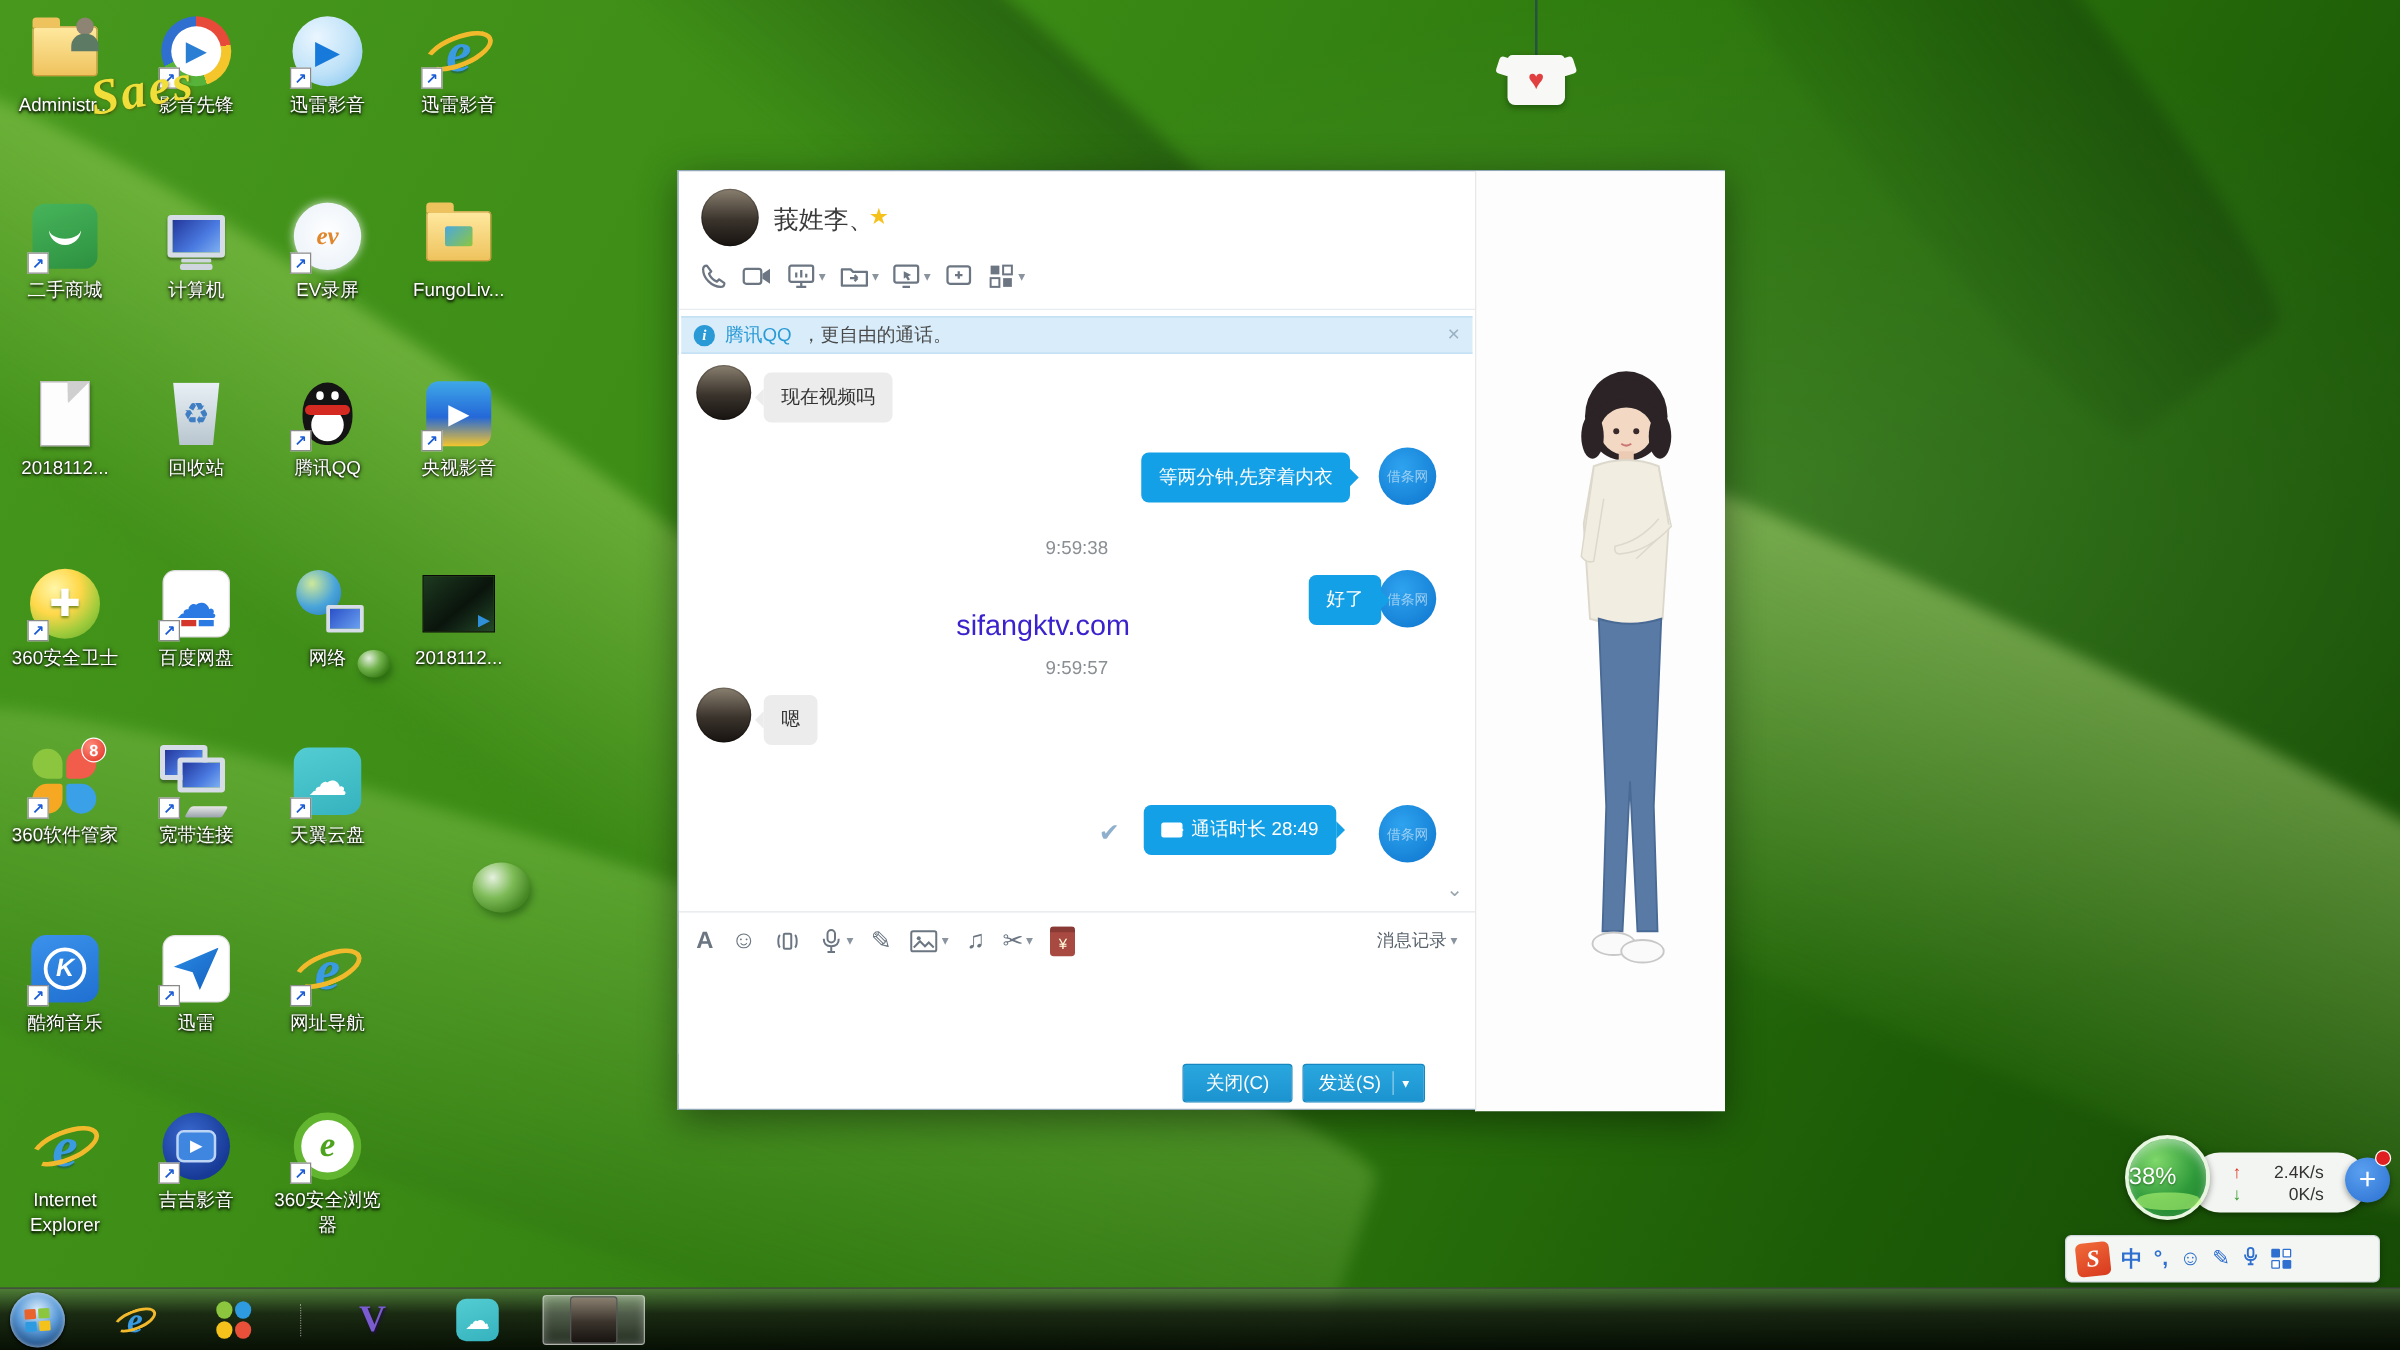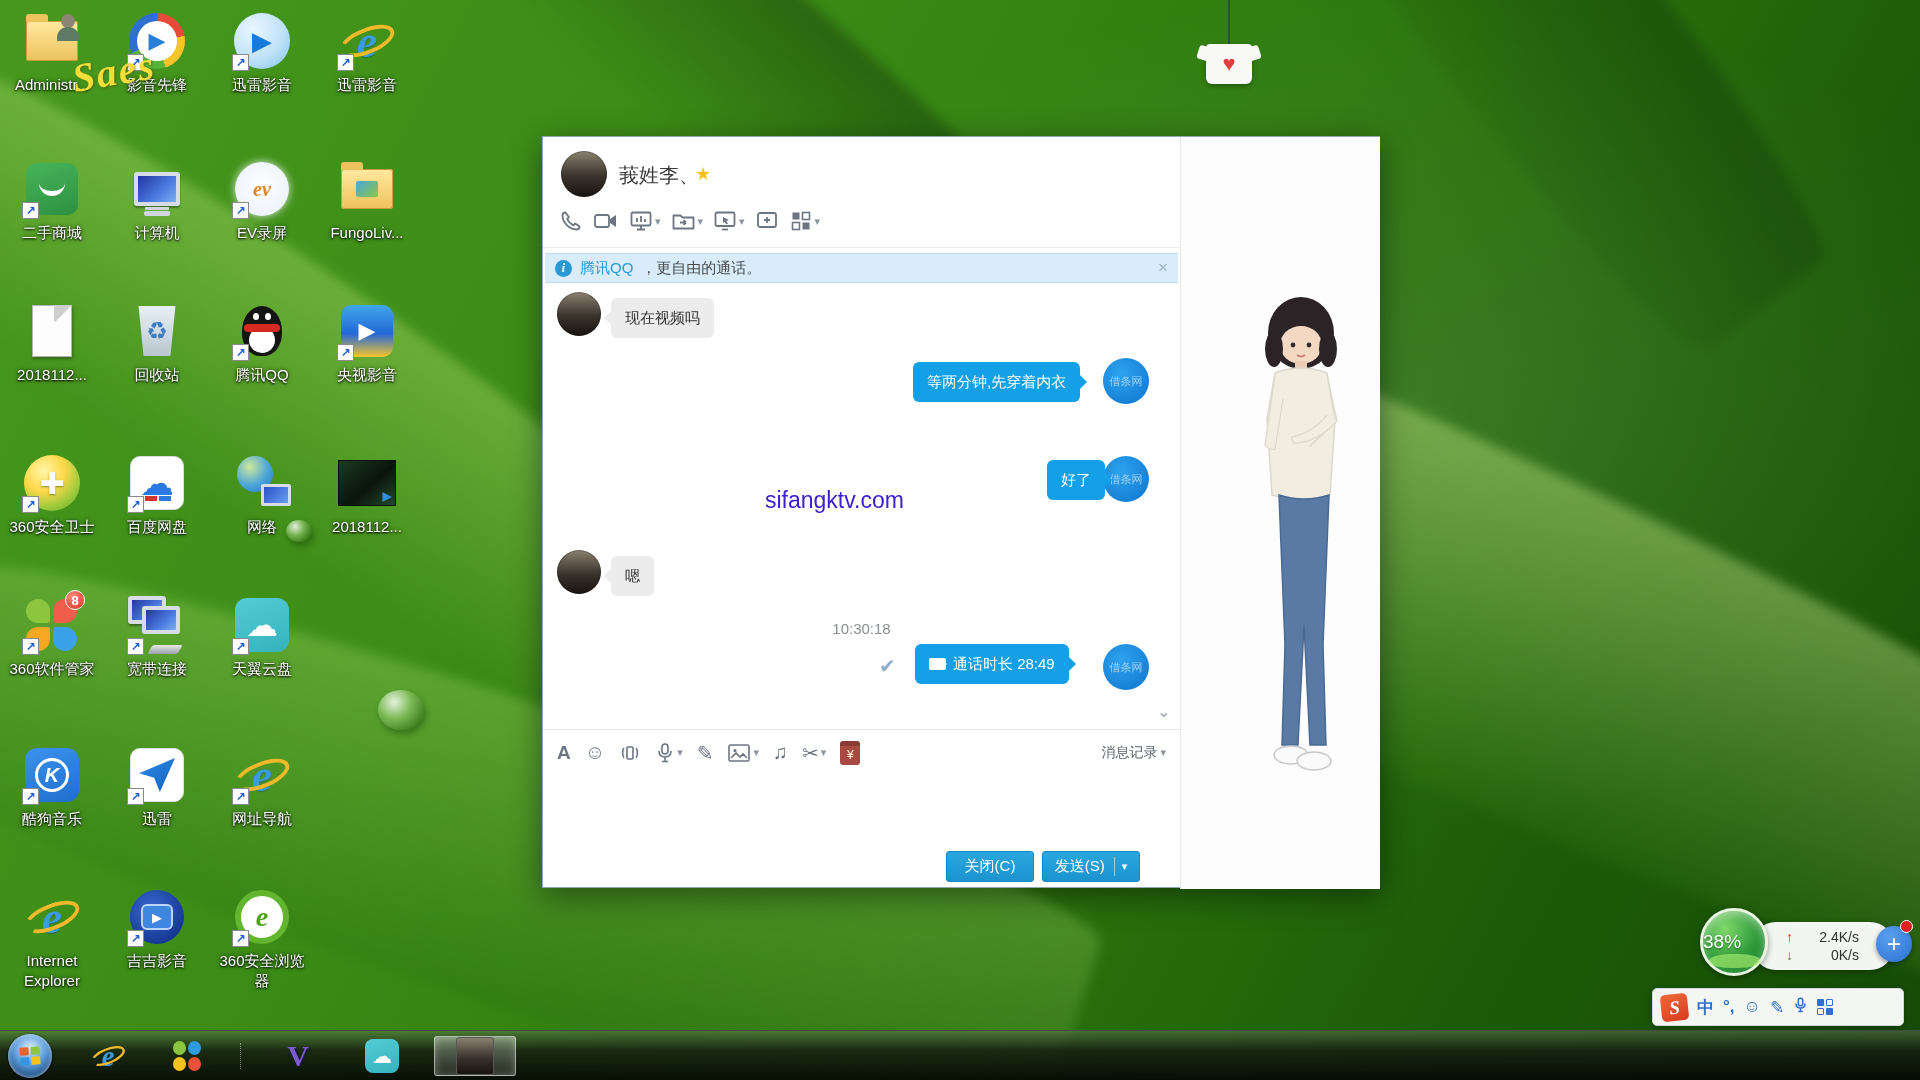--- a/index.html
+++ b/index.html
@@ -478,29 +478,30 @@
 
   <div class="chat">
     <div class="msg-av-l av" style="top:8px"></div>
     <div class="bub bub-l" style="left:68px;top:14px">现在视频吗</div>
 
     <div class="wmark">sifangktv.com</div>
 
     <div class="msg-av-r" style="top:74px">借条网</div>
     <div class="bub bub-r" style="left:370px;top:78px">等两分钟,先穿着内衣</div>
 
+    <div class="ts" style="top:146px">9:59:38</div>
 
     <div class="msg-av-r" style="top:172px">借条网</div>
     <div class="bub bub-r" style="left:504px;top:176px">好了</div>
 
+    <div class="ts" style="top:242px">9:59:57</div>
 
     <div class="msg-av-l av" style="top:266px"></div>
     <div class="bub bub-l" style="left:68px;top:272px">嗯</div>
 
-    <div class="ts" style="top:336px">10:30:18</div>
 
     <div class="chk" style="top:370px;left:336px">✔</div>
     <div class="msg-av-r" style="top:360px">借条网</div>
     <div class="bub bub-r" style="left:372px;top:360px;display:flex;align-items:center">
         <span class="camw"></span>
         <span>通话时长 28:49</span>
       </div>
 
     <div class="tobottom" style="top:418px">⌄</div>
   </div>

